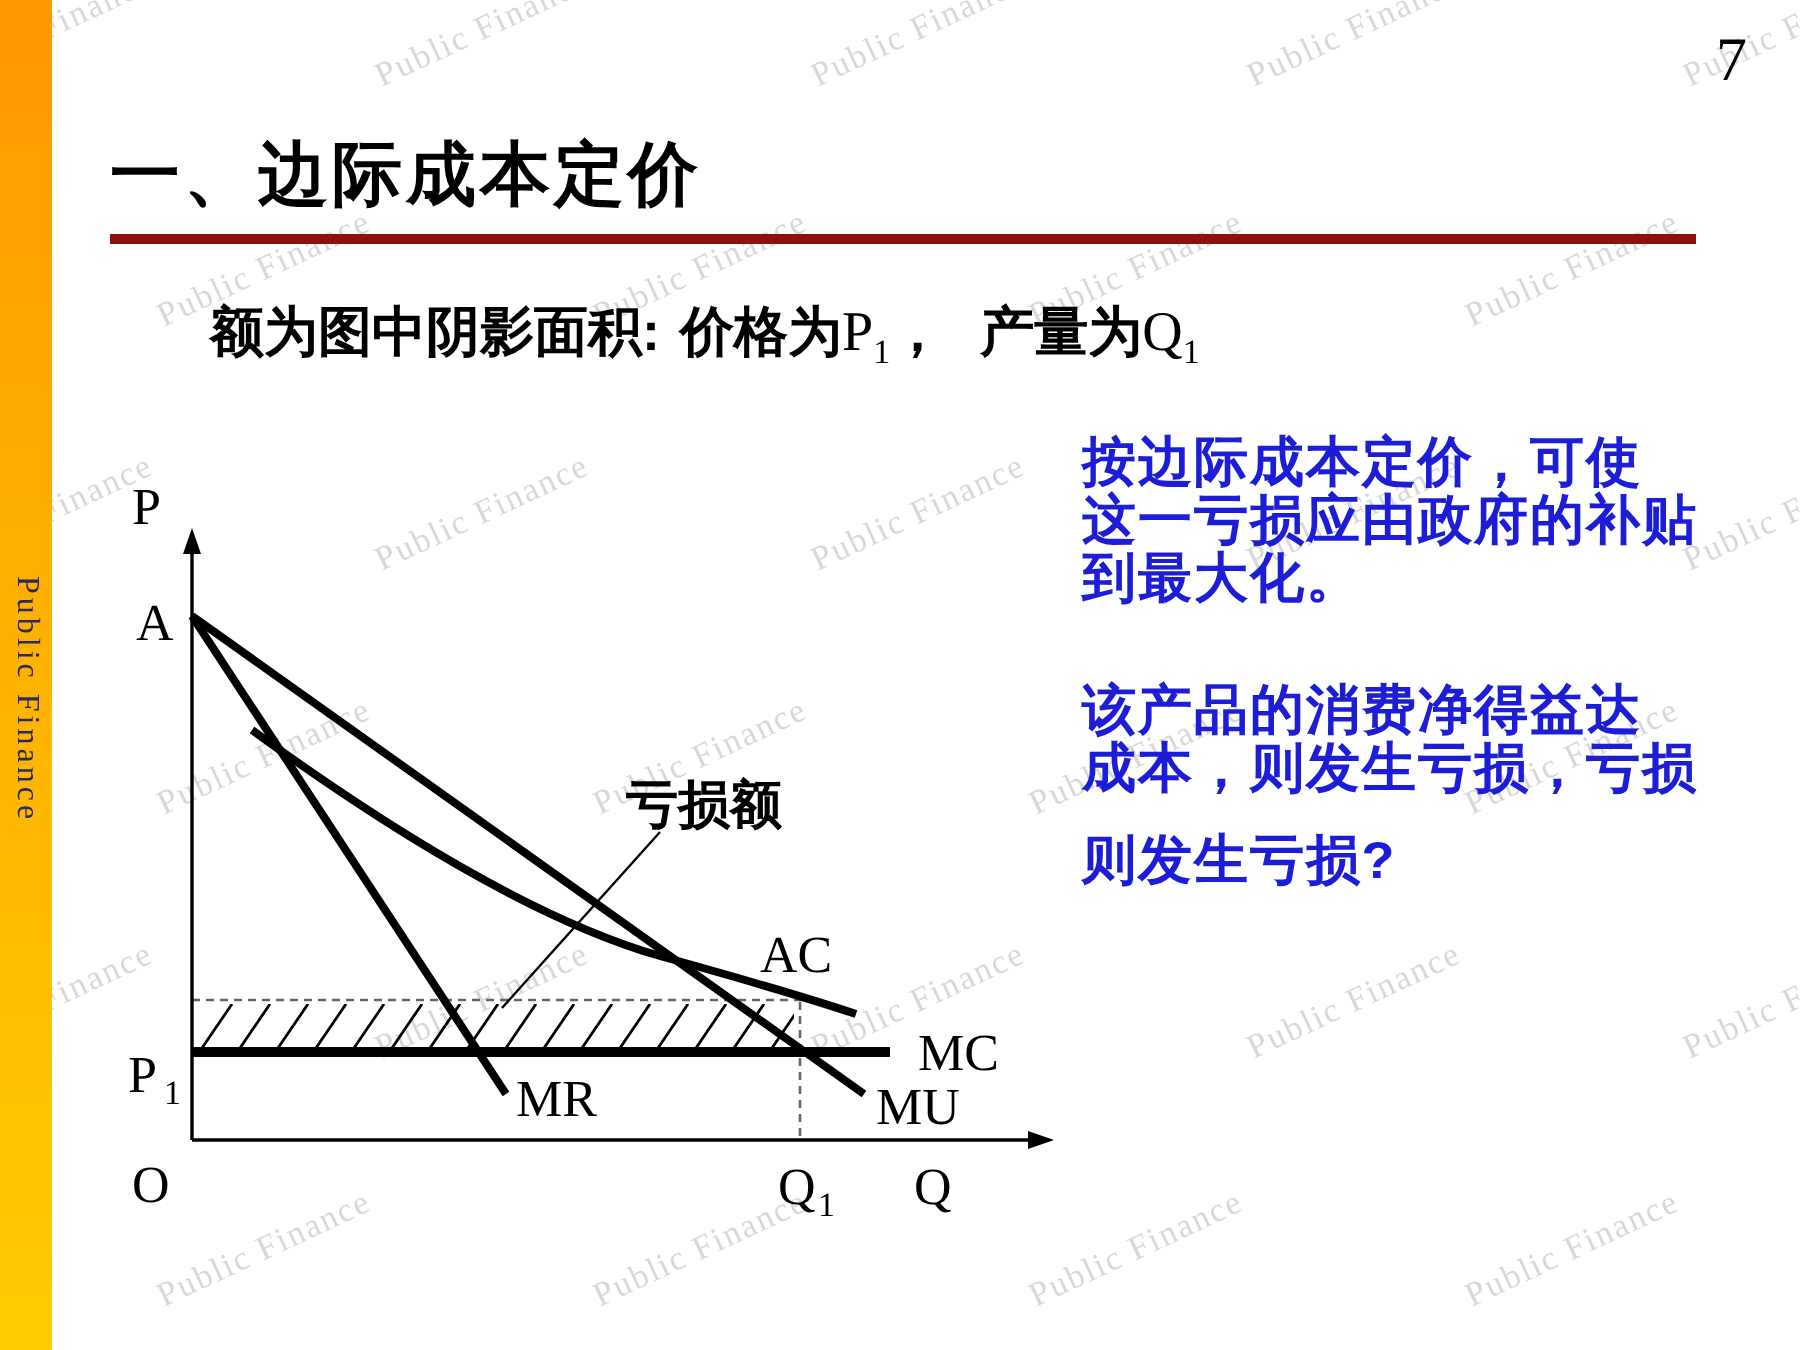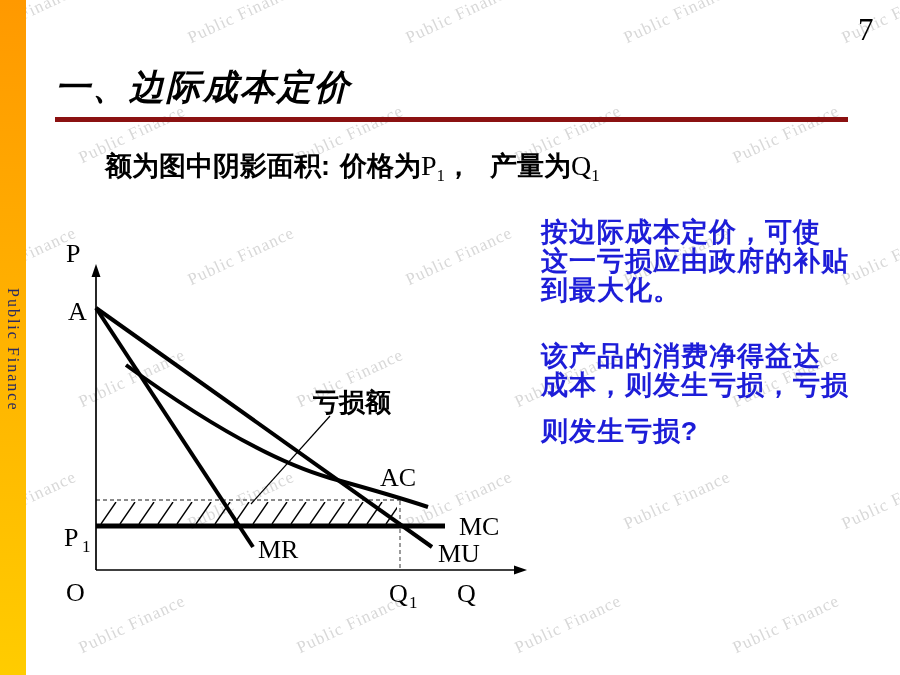--- a/index.html
+++ b/index.html
@@ -8,21 +8,21 @@
   
   .wm-layer{position:absolute;inset:0;pointer-events:none;color:#d8d8d8;}
   .wm{position:absolute;font-family:"Liberation Serif",serif;font-size:17px;letter-spacing:1px;
       white-space:nowrap;transform:rotate(-25deg);transform-origin:left bottom;}
   
   .sidebar{position:absolute;left:0;top:0;width:26px;height:675px;
            background:linear-gradient(180deg,#FF9900 0%,#FFBB00 45%,#FFCC00 100%);}
   .sidebar-text{position:absolute;left:4px;top:288px;writing-mode:vertical-rl;
                 font-family:"Liberation Serif",serif;font-size:16px;color:#2a2a60;letter-spacing:2px;}
   .page-number{position:absolute;left:858px;top:12px;font-family:"Liberation Serif",serif;font-size:31px;}
-  .title{position:absolute;left:55px;top:64px;margin:0;font-size:35px;font-weight:bold;letter-spacing:2px;font-style:italic;}
+  .title{position:absolute;left:55px;top:64px;margin:0;font-size:35px;font-weight:bold;letter-spacing:2px;}
   .title-rule{position:absolute;left:55px;top:117px;width:793px;height:5px;background:#8B1111;}
   
   .statement{position:absolute;left:105px;top:148px;font-size:27px;font-weight:bold;white-space:nowrap;}
   .statement .gap1{margin-left:10px;}
   .statement .gap2{margin-left:18px;}
   .serifvar{font-family:"Liberation Serif",serif;font-weight:normal;font-size:28px;}
   .statement sub,.formula sub{font-family:"Liberation Serif",serif;font-weight:normal;font-size:17px;}
   .formula{position:absolute;left:141px;top:192px;font-family:"Liberation Serif",serif;
            font-size:28px;white-space:nowrap;}
   

